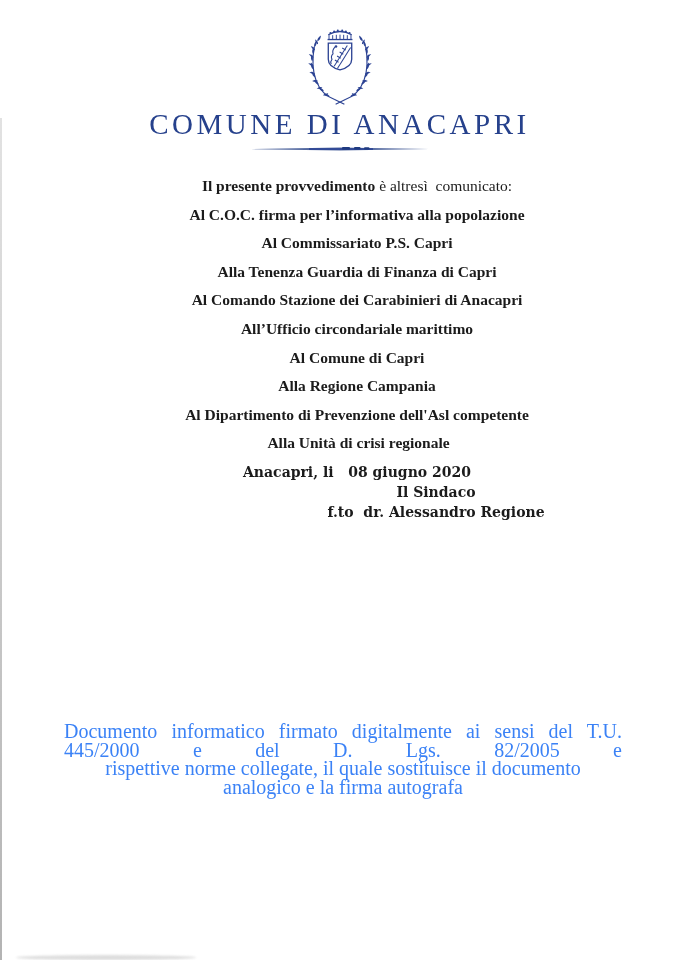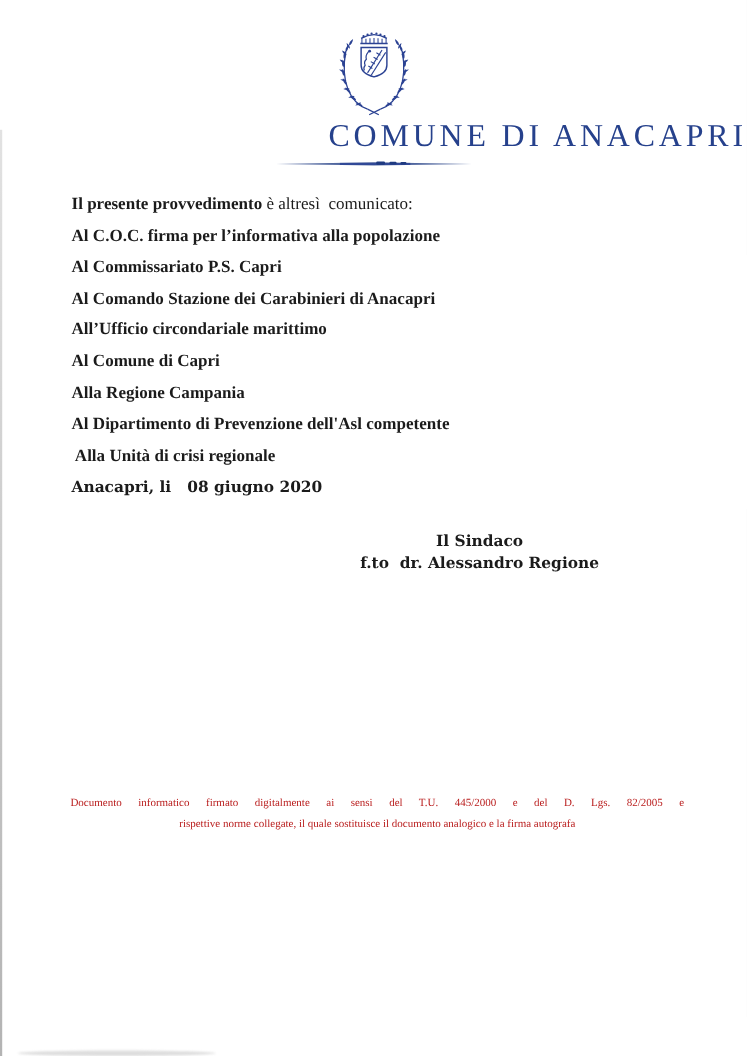--- a/index.html
+++ b/index.html
@@ -8,38 +8,38 @@
     margin:0;overflow:hidden;
     font-family:"Liberation Serif",serif;color:#1b1b1b;
   }
   
   .edge-line{position:absolute;left:0;top:118px;width:2px;height:842px;
     background:linear-gradient(to bottom,#d8d8d8,#9a9a9a);opacity:.75;}
   .smudge{position:absolute;left:16px;top:955px;width:180px;height:5px;
     background:#b5b5b5;opacity:.45;border-radius:50%;filter:blur(1.2px);}
   
   .crest{position:absolute;left:50%;top:26px;transform:translateX(-50%);}
-  .title{position:absolute;left:0;right:0;top:108px;text-align:right;
+  .title{position:absolute;left:0;right:0;top:108px;text-align:center;
     font-size:29px;letter-spacing:3.5px;color:#26418c;line-height:32px;
     font-weight:500;white-space:pre;}
   .divider{position:absolute;left:50%;top:144px;transform:translateX(-50%);}
   
-  .body-block{position:absolute;left:65px;top:172px;right:30px;}
+  .body-block{position:absolute;left:65px;top:172px;right:30px;text-align:center;}
   .body-block p{margin:0;height:28.6px;line-height:28.6px;
     font-size:15.5px;font-weight:bold;white-space:pre;}
   .intro-rest{font-weight:normal;white-space:pre;}
   .dateline{font-family:"DejaVu Serif",serif;font-size:14px !important;}
   
   .sig{position:absolute;left:288px;top:483px;width:296px;text-align:center;
     font-family:"DejaVu Serif",serif;font-size:14px;font-weight:bold;
     line-height:19.5px;}
   .sig div{white-space:pre;}
   
   .footer{position:absolute;left:64px;top:722px;width:558px;
-    font-size:10px;line-height:18.5px;color:#b91c1c;}
+    font-size:20px;line-height:18.5px;color:#3b82f6;}
   .footer .l1{text-align:justify;text-align-last:justify;}
   .footer .l2{text-align:center;}
 </style>
 </head>
 <body>
 
 <div class="page">
 
   <div class="edge-line"></div>
   <div class="smudge"></div>
@@ -109,20 +109,21 @@
     <rect x="91" y="2.9" width="8" height="2.8" rx="1" fill="#1f3a80"></rect>
     <rect x="103" y="3.1" width="6.5" height="2.5" rx="1" fill="#1f3a80"></rect>
     <rect x="113" y="3.3" width="5.5" height="2.2" rx="1" fill="#1f3a80"></rect>
   </svg>
 
   <div class="body-block">
     <p><span>Il presente provvedimento</span><span class="intro-rest"> è altresì  comunicato:</span></p>
     <div>
         <p>Al C.O.C. firma per l’informativa alla popolazione</p>
         <p>Al Commissariato P.S. Capri</p>
+        <p>Alla Tenenza Guardia di Finanza di Capri</p>
         <p>Al Comando Stazione dei Carabinieri di Anacapri</p>
         <p>All’Ufficio circondariale marittimo</p>
         <p>Al Comune di Capri</p>
         <p>Alla Regione Campania</p>
         <p>Al Dipartimento di Prevenzione dell'Asl competente</p>
         <p> Alla Unità di crisi regionale</p>
       </div>
     <p class="dateline">Anacapri, li   08 giugno 2020</p>
   </div>
 

